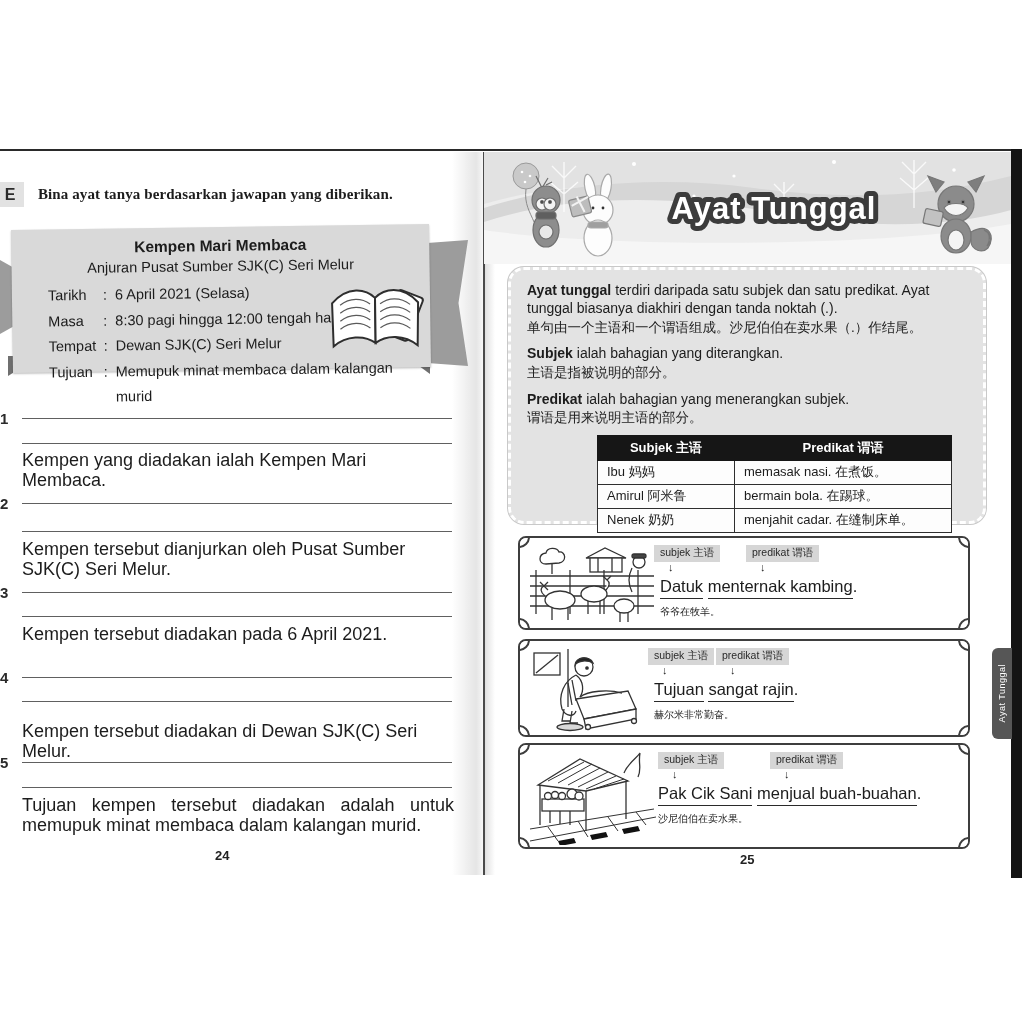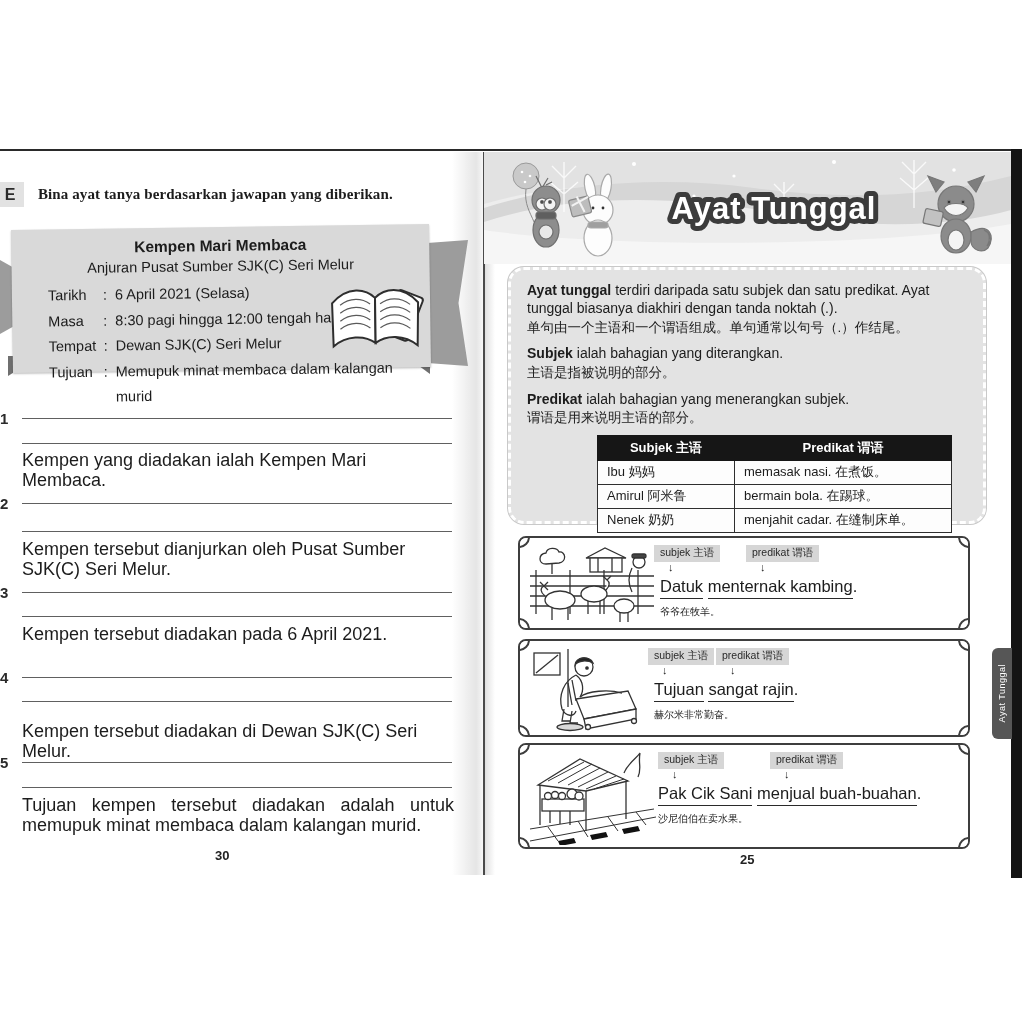--- a/index.html
+++ b/index.html
@@ -144,21 +144,21 @@
     <div class="abs item-num" style="top:517px;">4</div>
     <div class="abs ans-line" style="top:525px;"></div>
     <div class="abs ans-line" style="top:549px;"></div>
     <div class="abs ans-text" style="top:557px;margin-top:12px;">Kempen tersebut diadakan di Dewan SJK(C) Seri Melur.</div>
 
     <div class="abs item-num" style="top:602px;">5</div>
     <div class="abs ans-line" style="top:610px;"></div>
     <div class="abs ans-line" style="top:635px;"></div>
     <div class="abs ans-text justify" style="top:643px;">Tujuan kempen tersebut diadakan adalah untuk memupuk minat membaca dalam kalangan murid.</div>
 
-    <div class="abs pgnum" style="left:215px;top:696px;">30</div>
+    <div class="abs pgnum" style="left:215px;top:696px;">24</div>
   </div>
 
   <div class="abs" style="left:484px;top:152px;width:527px;height:723px;">
 
     <svg class="abs" style="left:0;top:0;" width="527" height="112" viewBox="0 0 527 112">
       <rect width="527" height="112" fill="#ededed"></rect>
       <path d="M0 52 C80 28 170 30 260 50 C360 72 450 70 527 46 L527 0 L0 0 Z" fill="#e2e2e2"></path>
       <path d="M0 70 C90 40 200 44 300 62 C390 78 470 74 527 58 L527 24 C440 46 360 48 270 36 C180 24 80 30 0 56 Z" fill="#d6d6d6"></path>
       <path d="M0 112 L0 78 C120 96 400 96 527 72 L527 112 Z" fill="#f6f6f6"></path>
       <g stroke="#ffffff" stroke-width="1.4" opacity=".8" fill="none">
@@ -225,21 +225,21 @@
     </svg>
 
     <svg class="abs" style="left:140px;top:28px;" width="300" height="56" viewBox="0 0 300 56">
       <text x="150" y="39" text-anchor="middle" font-family="Liberation Sans, sans-serif" font-size="31" font-weight="bold" fill="#ffffff" stroke="#3c3c3c" stroke-width="10" stroke-linejoin="round" style="paint-order:stroke" letter-spacing="1">Ayat Tunggal</text>
     </svg>
 
     <div class="abs rp-defbox" style="left:24px;top:115px;">
       <p class="def-p">
         <b>Ayat tunggal</b><span> terdiri daripada satu subjek dan satu predikat. Ayat tunggal biasanya diakhiri dengan tanda noktah (.).</span>
       </p>
-      <p class="def-cn">单句由一个主语和一个谓语组成。单句通常以句号（.）作结尾。</p>
+      <p class="def-cn">单句由一个主语和一个谓语组成。沙尼伯伯在卖水果（.）作结尾。</p>
       <p class="def-p">
         <b>Subjek</b><span> ialah bahagian yang diterangkan.</span>
       </p>
       <p class="def-cn">主语是指被说明的部分。</p>
       <p class="def-p">
         <b>Predikat</b><span> ialah bahagian yang menerangkan subjek.</span>
       </p>
       <p class="def-cn">谓语是用来说明主语的部分。</p>
 
       <table class="sp">

